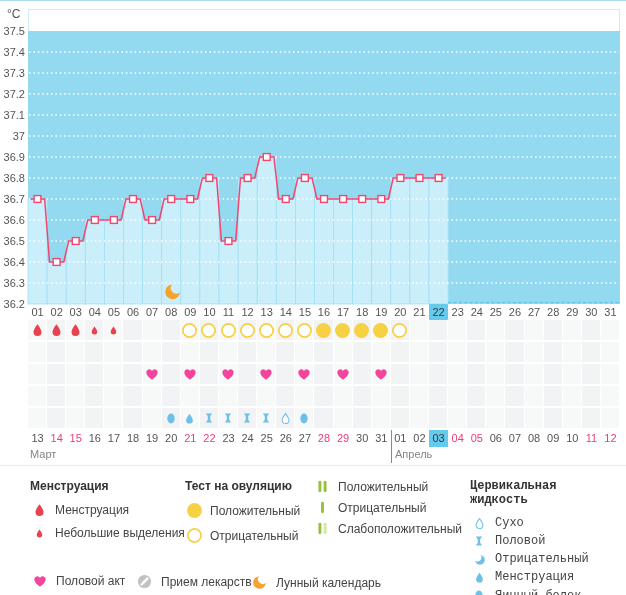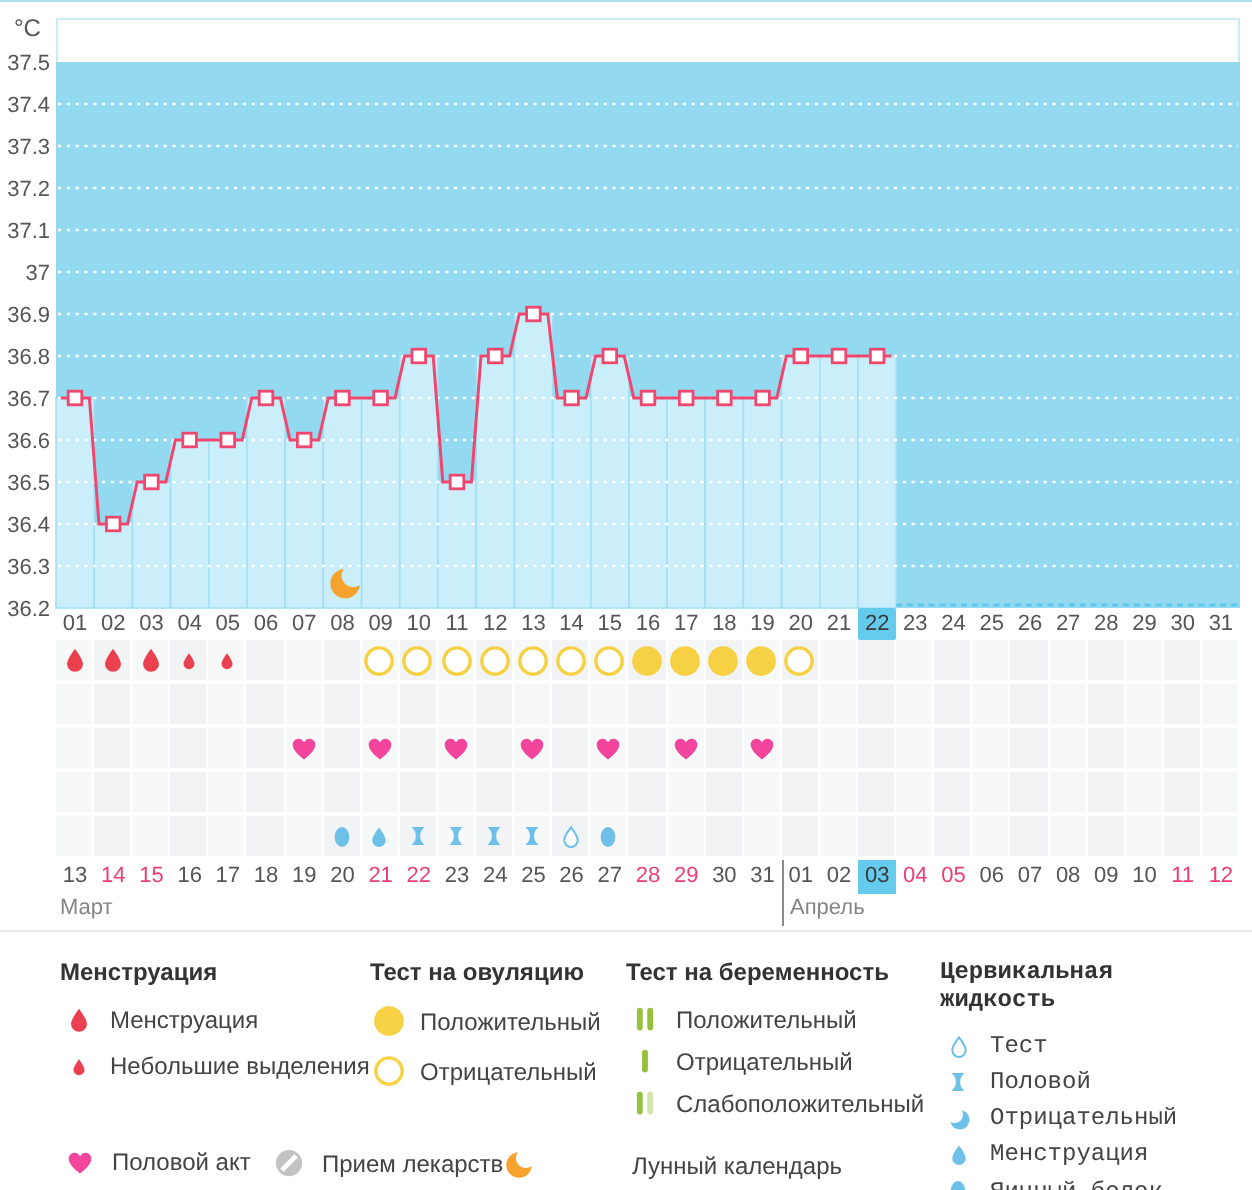--- a/index.html
+++ b/index.html
@@ -31,21 +31,21 @@
   .legend-col.col-3{left:470px;font-family:Liberation Mono, monospace;}
   .legend-col h4{margin:0 0 9px 0;font-size:12px;font-weight:bold;color:#333;}
   .legend-item{display:flex;align-items:center;margin-bottom:8px;}
   .legend-col.col-2 .legend-item{margin-bottom:6px;}
   .legend-col.col-3 .legend-item{margin-bottom:4px;}
   .legend-item .ic{width:18px;display:flex;justify-content:center;align-items:center;margin-right:7px;}
   .legend-item .lb{font-size:12px;color:#444;white-space:nowrap;}
   .legend-bottom-item{position:absolute;top:108px;display:flex;align-items:center;}
   .legend-bottom-item.b-0{left:30px;}
   .legend-bottom-item.b-1{left:135px;}
-  .legend-bottom-item.b-2{left:250px;gap:40px;}
+  .legend-bottom-item.b-2{left:250px;}
   .legend-bottom-item .ic{width:19px;display:flex;justify-content:center;align-items:center;margin-right:7px;}
   .legend-bottom-item .lb{font-size:12px;color:#444;white-space:nowrap;}
 </style>
 </head>
 <body>
 
 <div class="widget">
   <svg id="chart" width="626" height="312">
       <rect x="28.5" y="8.5" width="591" height="294" fill="#fff" stroke="#cdeaf6"></rect>
       <rect x="28" y="30" width="592" height="273" fill="#93d9f0"></rect>
@@ -598,21 +598,20 @@
             <span class="ic-wrap" style="display:flex">
               <svg width="17" height="17" viewBox="0 0 16 16">
                 <circle cx="8" cy="8" r="6.2" fill="#fff" stroke="#f6d144" stroke-width="1.6"></circle>
               </svg>
             </span>
           </span>
           <span class="lb">Отрицательный</span>
         </div>
       </div>
       <div class="legend-col col-2">
-        <h4>Тест на беременность</h4>
         <div class="legend-item">
           <span class="ic">
             <span class="ic-wrap" style="display:flex">
               <svg width="13" height="15" viewBox="0 0 16 16">
                 <rect x="3" y="1" width="3.6" height="14" rx="1.8" fill="#97c03c"></rect>
                 <rect x="9.4" y="1" width="3.6" height="14" rx="1.8" fill="#97c03c"></rect>
               </svg>
             </span>
           </span>
           <span class="lb">Положительный</span>
@@ -642,21 +641,21 @@
       <div class="legend-col col-3">
         <h4>Цервикальная жидкость</h4>
         <div class="legend-item">
           <span class="ic">
             <span class="ic-wrap" style="display:flex">
               <svg width="11" height="13" viewBox="0 0 16 16">
                 <path d="M8 1C8 1 3.1 7.3 3.1 10.4A4.9 4.9 0 0 0 12.9 10.4C12.9 7.3 8 1 8 1Z" fill="#fff" stroke="#6fc0e9" stroke-width="1.5"></path>
               </svg>
             </span>
           </span>
-          <span class="lb">Тест</span>
+          <span class="lb">Сухо</span>
         </div>
         <div class="legend-item">
           <span class="ic">
             <span class="ic-wrap" style="display:flex">
               <svg width="12" height="14" viewBox="0 0 16 16">
                 <path d="M3.6 2H12.4C10 4.4 9.5 5.5 9.5 8 9.5 10.5 10 11.6 12.4 14H3.6C6 11.6 6.5 10.5 6.5 8 6.5 5.5 6 4.4 3.6 2Z" fill="#6fc0e9"></path>
               </svg>
             </span>
           </span>
           <span class="lb">Половой</span>

